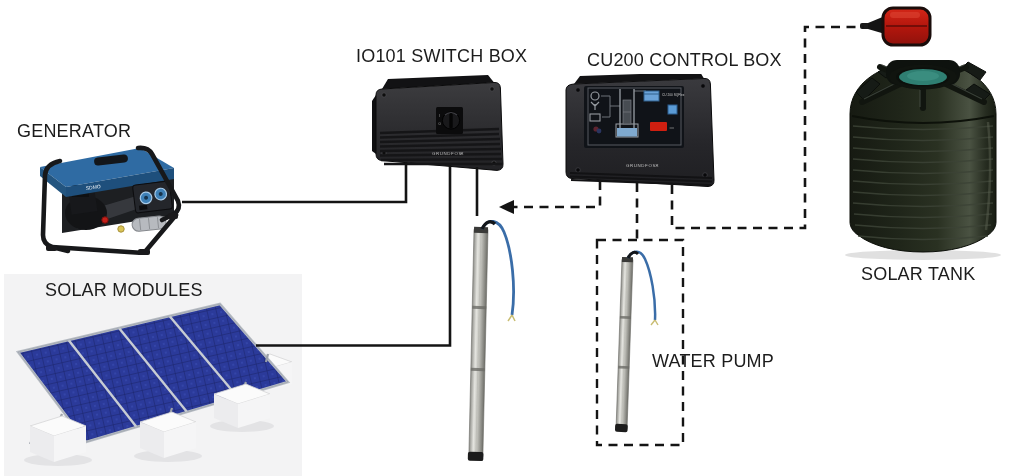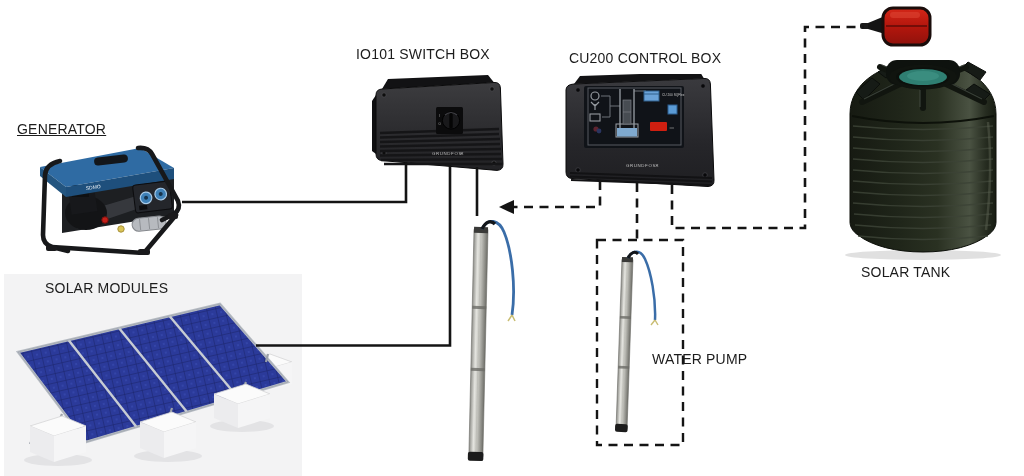--- a/index.html
+++ b/index.html
@@ -1,32 +1,32 @@
 <!DOCTYPE html>
 <html><head>
 <meta charset="utf-8">
 <style>
   html,body{margin:0;padding:0;background:#ffffff;}
   #stage{position:relative;width:1024px;height:476px;background:#ffffff;overflow:hidden;
          font-family:"Liberation Sans",sans-serif;}
   .comp{position:absolute;}
-  .lbl{position:absolute;font-size:14px;color:#1c1c1c;letter-spacing:.2px;white-space:nowrap;z-index:4;}
+  .lbl{position:absolute;font-size:18px;color:#1c1c1c;letter-spacing:.2px;white-space:nowrap;z-index:4;}
   svg{display:block;}
   #lines{position:absolute;left:0;top:0;z-index:3;pointer-events:none;}
   .z2{z-index:2;}
 </style>
 </head>
 <body>
 
 <div id="stage">
 
-  <div class="lbl" style="left:17px;top:121px;text-decoration:underline;">GENERATOR</div>
+  <div class="lbl" style="left:17px;top:121px;">GENERATOR</div>
   <div class="lbl" style="left:9px;top:280px;margin-left:36px;">SOLAR MODULES</div>
   <div class="lbl" style="left:356px;top:46px;">IO101 SWITCH BOX</div>
-  <div class="lbl" style="left:569px;top:50px;">CU200 CONTROL BOX</div>
+  <div class="lbl" style="left:587px;top:50px;">CU200 CONTROL BOX</div>
   <div class="lbl" style="left:652px;top:351px;">WATER PUMP</div>
   <div class="lbl" style="left:861px;top:264px;">SOLAR TANK</div>
 
   <div class="comp z2" style="left:4px;top:274px;">
     <svg width="298" height="202" viewBox="0 0 298 202">
       <defs>
         <pattern id="pvcells" width="9" height="9" patternUnits="userSpaceOnUse" patternTransform="rotate(-13)">
           <rect width="9" height="9" fill="#2b3a9a"></rect>
           <path d="M0,0H9 M0,0V9" stroke="#1a2468" stroke-width="1"></path>
           <rect x="4" y="4" width="2" height="2" fill="#3d4fb5" opacity=".5"></rect>

